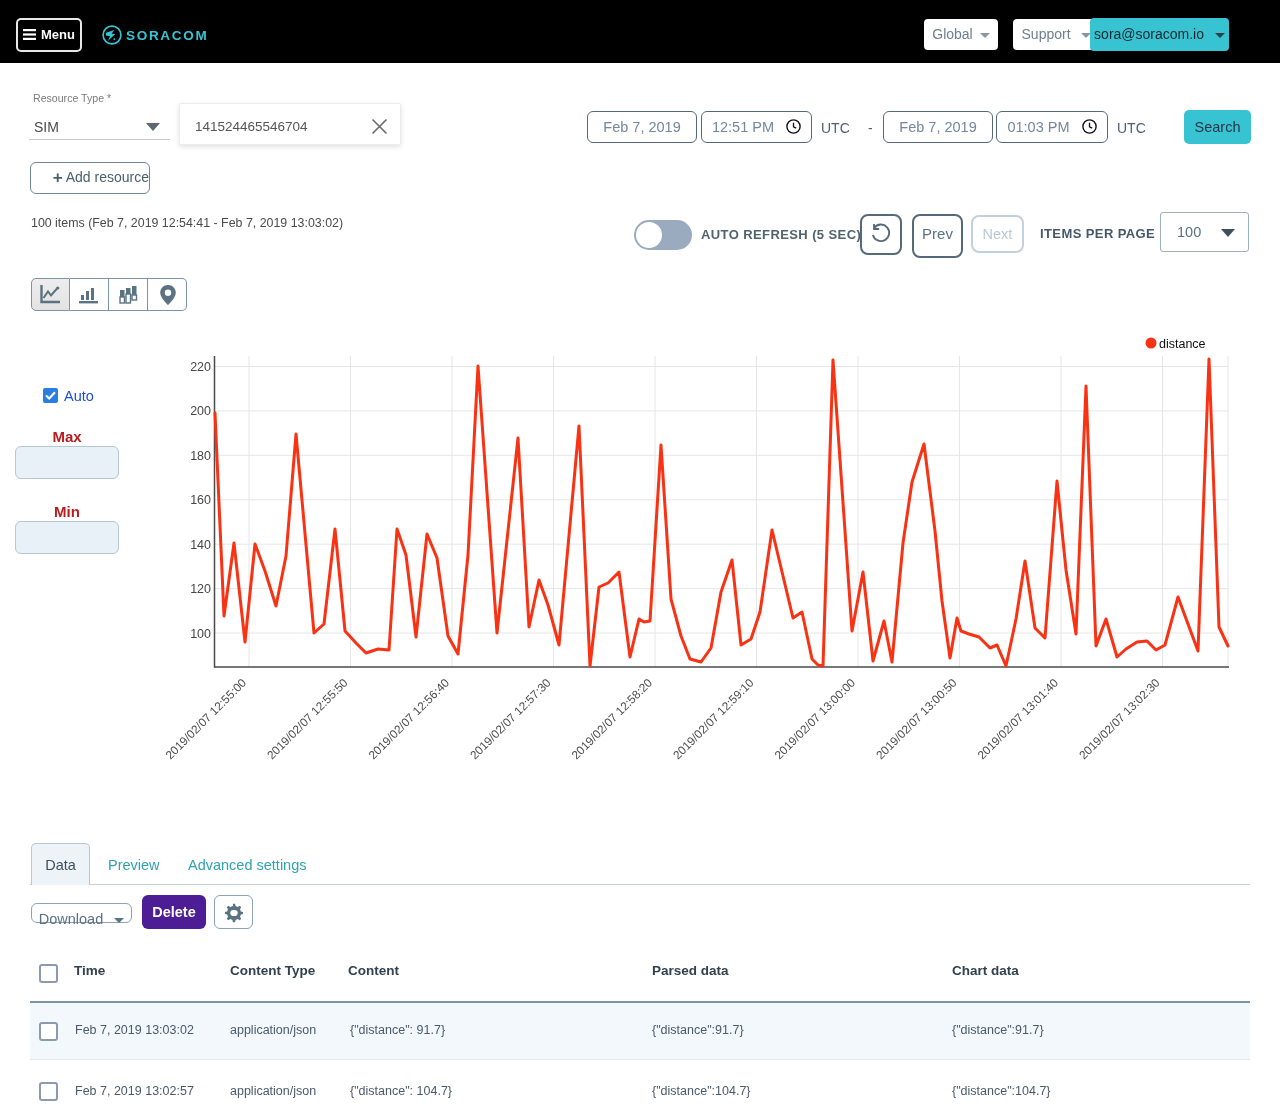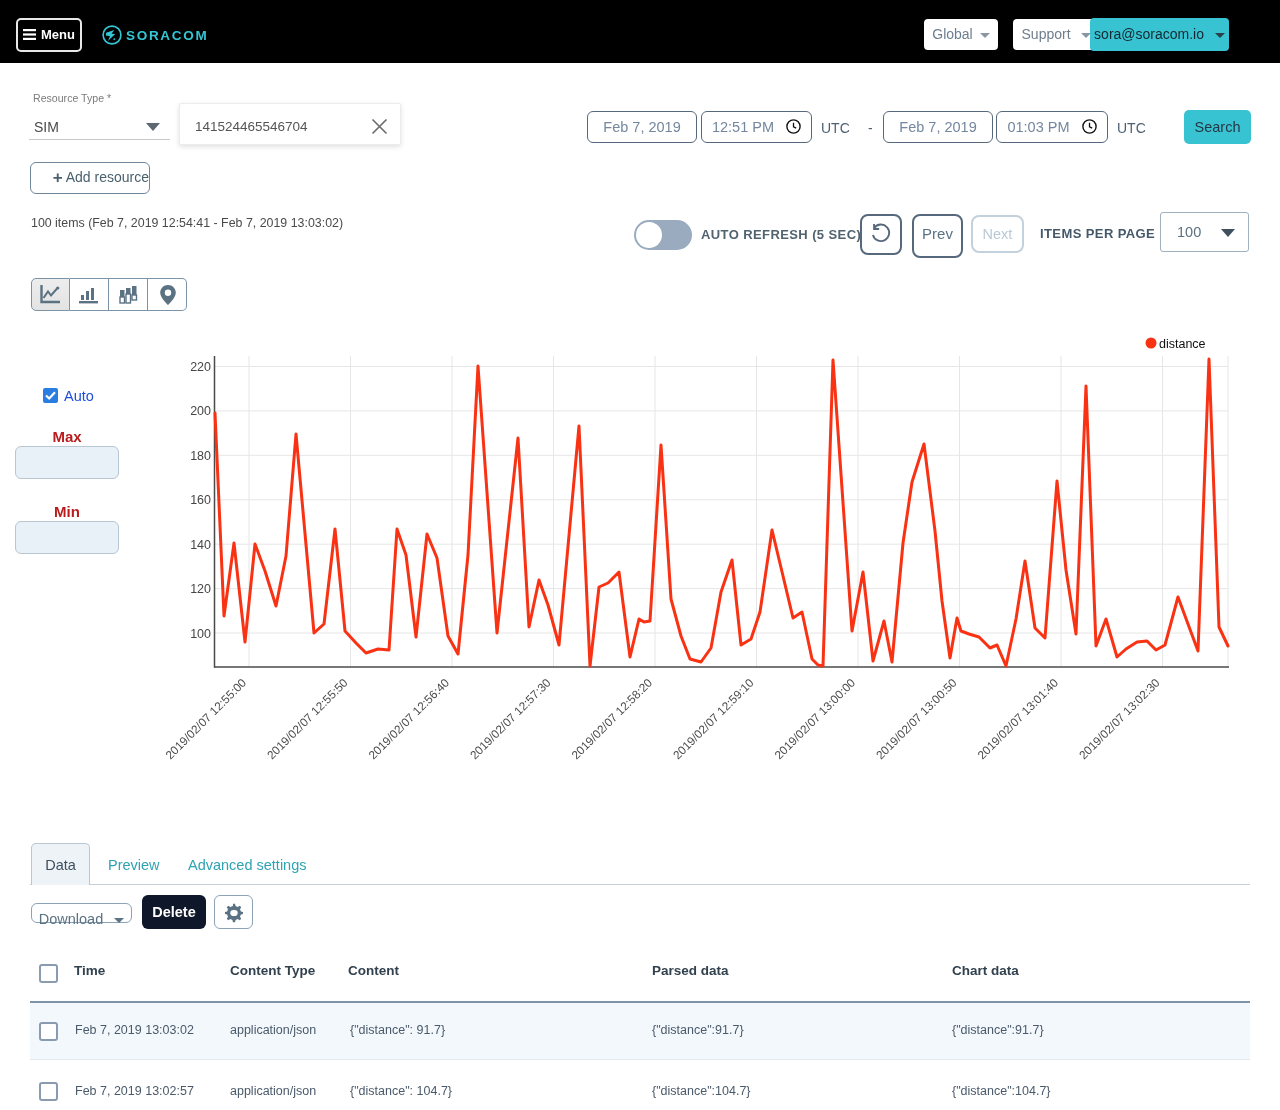--- a/index.html
+++ b/index.html
@@ -58,21 +58,21 @@
 .mmLbl { position:absolute; width:104px; text-align:center; font-size:15px; font-weight:bold; color:#b91c1c; }
 .mmInput { position:absolute; left:15px; width:104px; height:33px; background:#e9f1f8; border:1px solid #b9c6d3; border-radius:6px; }
 
 
 #tabLine { left:30px; top:884px; width:1220px; height:1px; background:#c6d0da; }
 #dataTab { left:31px; top:843px; width:59px; height:42px; background:#eef3f8; border:1px solid #b9c6d3; border-bottom:none; border-radius:5px 5px 0 0; color:#3f4f5e; font-size:14.5px; text-align:center; line-height:42px; }
 .tabLink { position:absolute; top:857px; font-size:14.5px; color:#2fa3b2; }
 
 
 #dlBtn { left:31px; top:895px; width:101px; height:20px; border:1.5px solid #8da2b5; border-radius:6px; background:#fff; color:#5b7282; font-size:14.5px; text-align:center; line-height:31px;margin-top:8px; }
-#delBtn { left:142px; top:895px; width:64px; height:34px; background:#0f172a; border-radius:6px; color:#fff; font-size:14.5px; font-weight:bold; text-align:center; line-height:34px; }
+#delBtn { left:142px; top:895px; width:64px; height:34px; background:#4c1d95; border-radius:6px; color:#fff; font-size:14.5px; font-weight:bold; text-align:center; line-height:34px; }
 #gearBtn { left:214px; top:895px; width:39px; height:34px; border:1.5px solid #8da2b5; border-radius:6px; background:#fff; text-align:center; }
 
 
 .cb { position:absolute; width:19px; height:19px; border:2px solid #8a9bb0; border-radius:3px; background:#fff; }
 .th { position:absolute; font-size:13.5px; font-weight:bold; color:#32414e; top:963px; }
 .td { position:absolute; font-size:12.5px; color:#4a5a6a; }
 #hdrSep { left:30px; top:1001px; width:1220px; height:2px; background:#7d93a8; }
 #row1 { left:30px; top:1003px; width:1220px; height:56px; background:#f3f8fc; }
 #rowSep { left:30px; top:1059px; width:1220px; height:1px; background:#e2e9f0; }
 </style>

